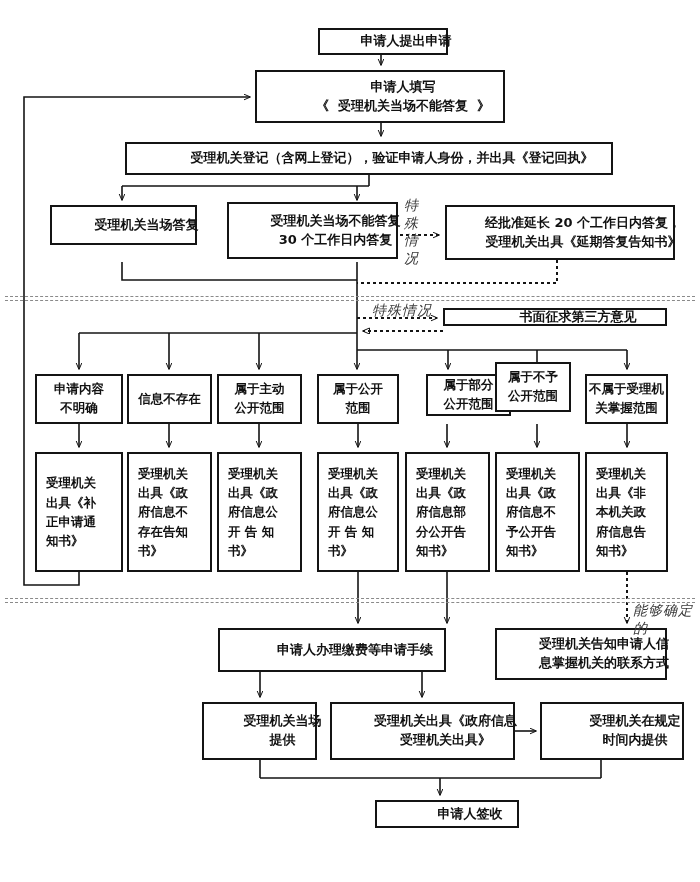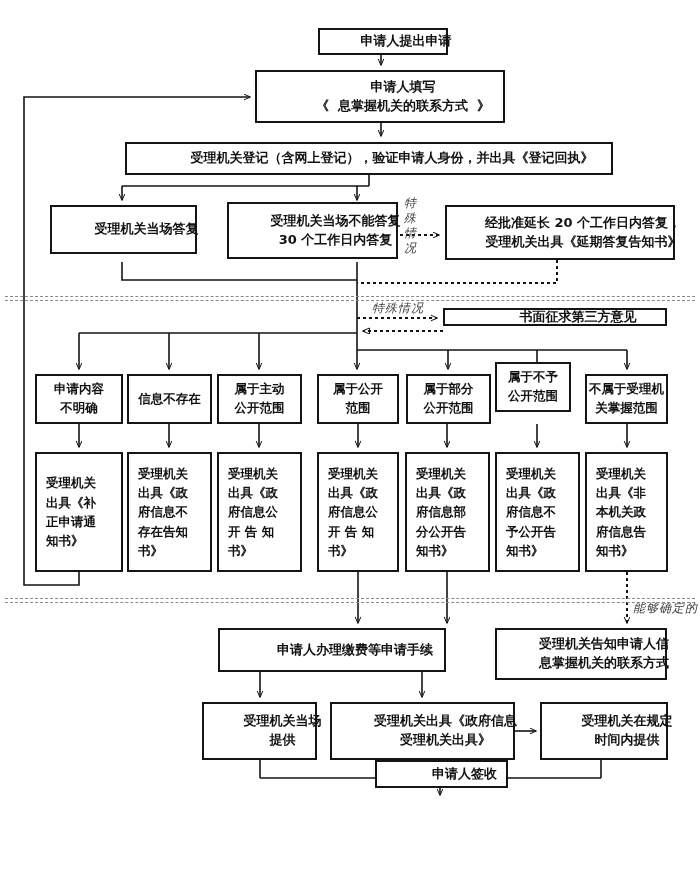--- a/index.html
+++ b/index.html
@@ -13,22 +13,22 @@
     font-weight:bold;font-size:13px;line-height:1.45;text-align:center;z-index:2;padding-left:46px;
   }
   .cond{font-size:12.5px;line-height:1.5;padding:0 2px;}
   .res{font-size:12.5px;line-height:1.55;align-items:flex-start;padding:0 4px 0 9px;text-align:left;}
   .ln{display:block;white-space:pre;}
   .divider{
     position:absolute;left:5px;width:690px;height:3px;z-index:1;
     border-top:1px dashed #8a8a8a;border-bottom:1px dashed #8a8a8a;
   }
   .edge-label{
-    position:absolute;z-index:3;font-size:12px;font-style:italic;color:#3a3a3a;
-    line-height:1.25;letter-spacing:1px;font-family:Liberation Mono, monospace;
+    position:absolute;z-index:3;font-size:14px;font-style:italic;color:#3a3a3a;
+    line-height:1.25;letter-spacing:1px;
   }
   svg.connectors{position:absolute;left:0;top:0;z-index:1;}
   svg.connectors path{stroke:#141414;fill:none;}
   .solid{stroke-width:1.6;}
   .dashed{stroke-width:2;stroke-dasharray:3 3;}
 </style>
 </head>
 <body>
 
 <div class="stage">
@@ -95,28 +95,28 @@
   <div class="edge-label" style="left:404px;top:197px;width:24px">特殊情况</div>
   <div class="edge-label" style="left:372px;top:302px">特殊情况</div>
   <div class="edge-label" style="left:633px;top:602px">能够确定的</div>
 
   <div class="box" style="left:318px;top:28px;width:130px;height:27px">
     <span class="ln">申请人提出申请</span>
   </div>
 
   <div class="box" style="left:255px;top:70px;width:250px;height:53px">
     <span class="ln">申请人填写</span>
-    <span class="ln">《  息掌握机关的联系方式  》</span>
+    <span class="ln">《  受理机关当场不能答复  》</span>
   </div>
 
   <div class="box" style="left:125px;top:142px;width:488px;height:33px">
     <span class="ln">受理机关登记（含网上登记），验证申请人身份，并出具《登记回执》</span>
   </div>
 
-  <div class="box" style="left:50px;top:205px;width:147px;height:49px">
+  <div class="box" style="left:50px;top:205px;width:147px;height:40px">
     <span class="ln">受理机关当场答复</span>
   </div>
 
   <div class="box" style="left:227px;top:202px;width:171px;height:57px">
     <span class="ln">受理机关当场不能答复</span>
     <span class="ln">30 个工作日内答复</span>
   </div>
 
   <div class="box" style="left:445px;top:205px;width:230px;height:55px">
     <span class="ln">经批准延长 20 个工作日内答复，</span>
@@ -135,21 +135,21 @@
     <span class="ln">不明确</span>
   </div>
   <div class="box cond" style="left:217px;top:374px;width:85px;height:50px">
     <span class="ln">属于主动</span>
     <span class="ln">公开范围</span>
   </div>
   <div class="box cond" style="left:317px;top:374px;width:82px;height:50px">
     <span class="ln">属于公开</span>
     <span class="ln">范围</span>
   </div>
-  <div class="box cond" style="left:406px;top:374px;width:85px;height:50px">
+  <div class="box cond" style="left:426px;top:374px;width:85px;height:42px">
     <span class="ln">属于部分</span>
     <span class="ln">公开范围</span>
   </div>
   <div class="box cond" style="left:495px;top:362px;width:76px;height:50px">
     <span class="ln">属于不予</span>
     <span class="ln">公开范围</span>
   </div>
   <div class="box cond" style="left:585px;top:374px;width:83px;height:50px">
     <span class="ln">不属于受理机</span>
     <span class="ln">关掌握范围</span>
@@ -213,22 +213,22 @@
   </div>
 
   <div class="box" style="left:202px;top:702px;width:115px;height:58px">
     <span class="ln">受理机关当场</span>
     <span class="ln">提供</span>
   </div>
   <div class="box" style="left:330px;top:702px;width:185px;height:58px">
     <span class="ln">受理机关出具《政府信息</span>
     <span class="ln">受理机关出具》</span>
   </div>
-  <div class="box" style="left:540px;top:702px;width:128px;height:58px">
+  <div class="box" style="left:540px;top:702px;width:144px;height:58px">
     <span class="ln">受理机关在规定</span>
     <span class="ln">时间内提供</span>
   </div>
 
-  <div class="box" style="left:375px;top:760px;width:133px;height:28px">
+  <div class="box" style="left:375px;top:800px;width:144px;height:28px">
     <span class="ln">申请人签收</span>
   </div>
 
 </div>
 
 </body></html>

